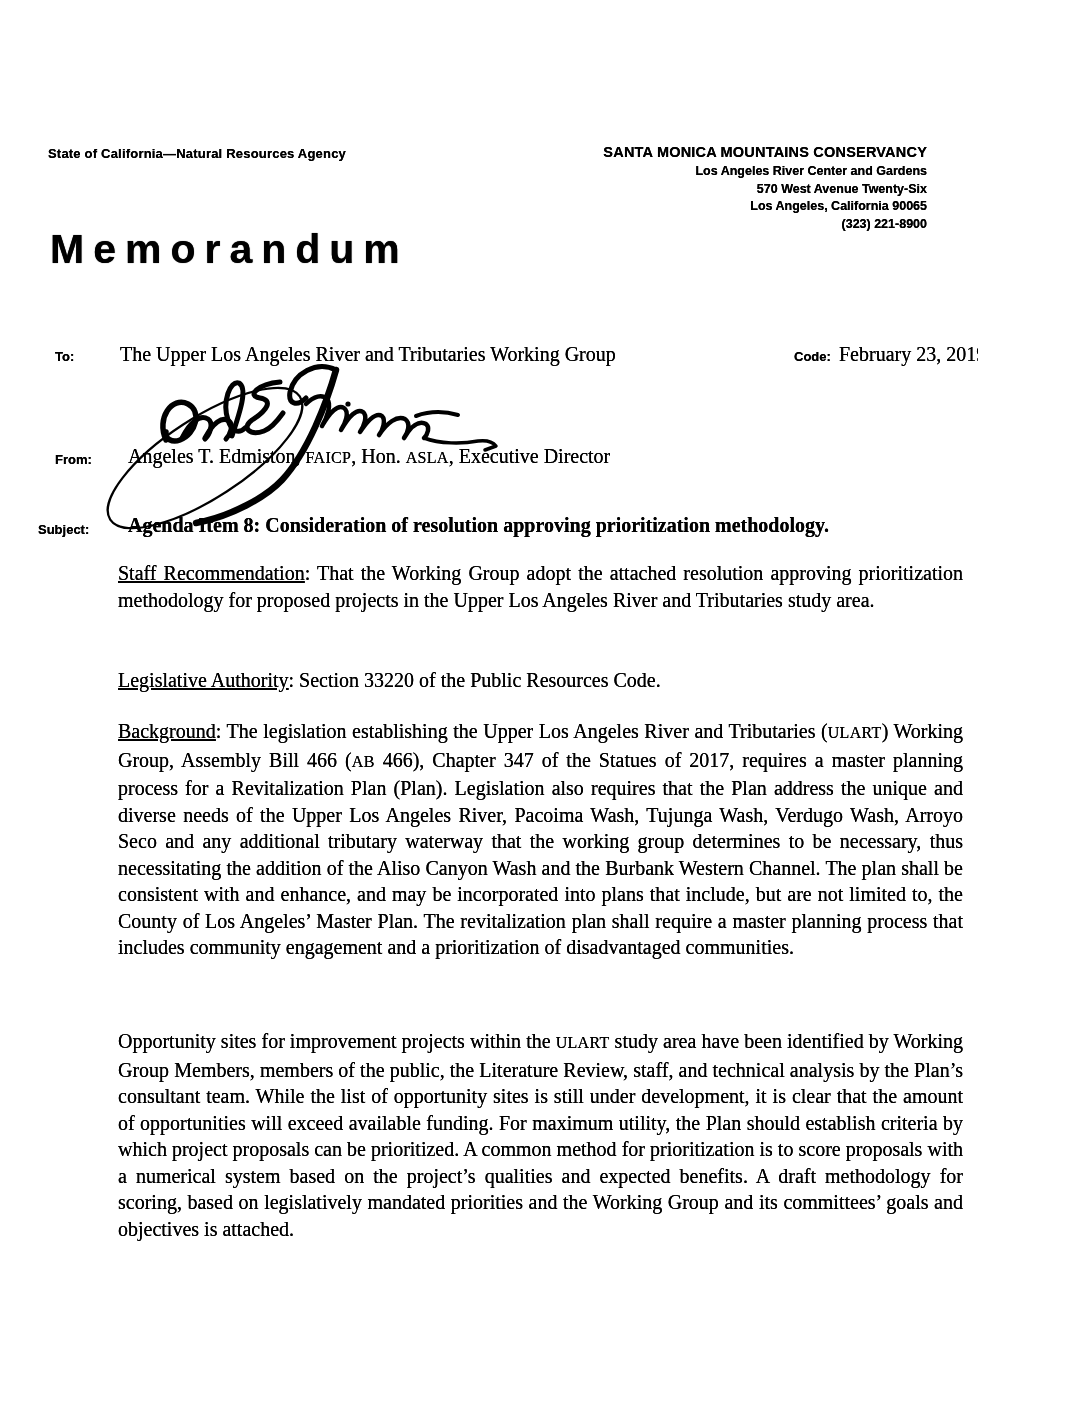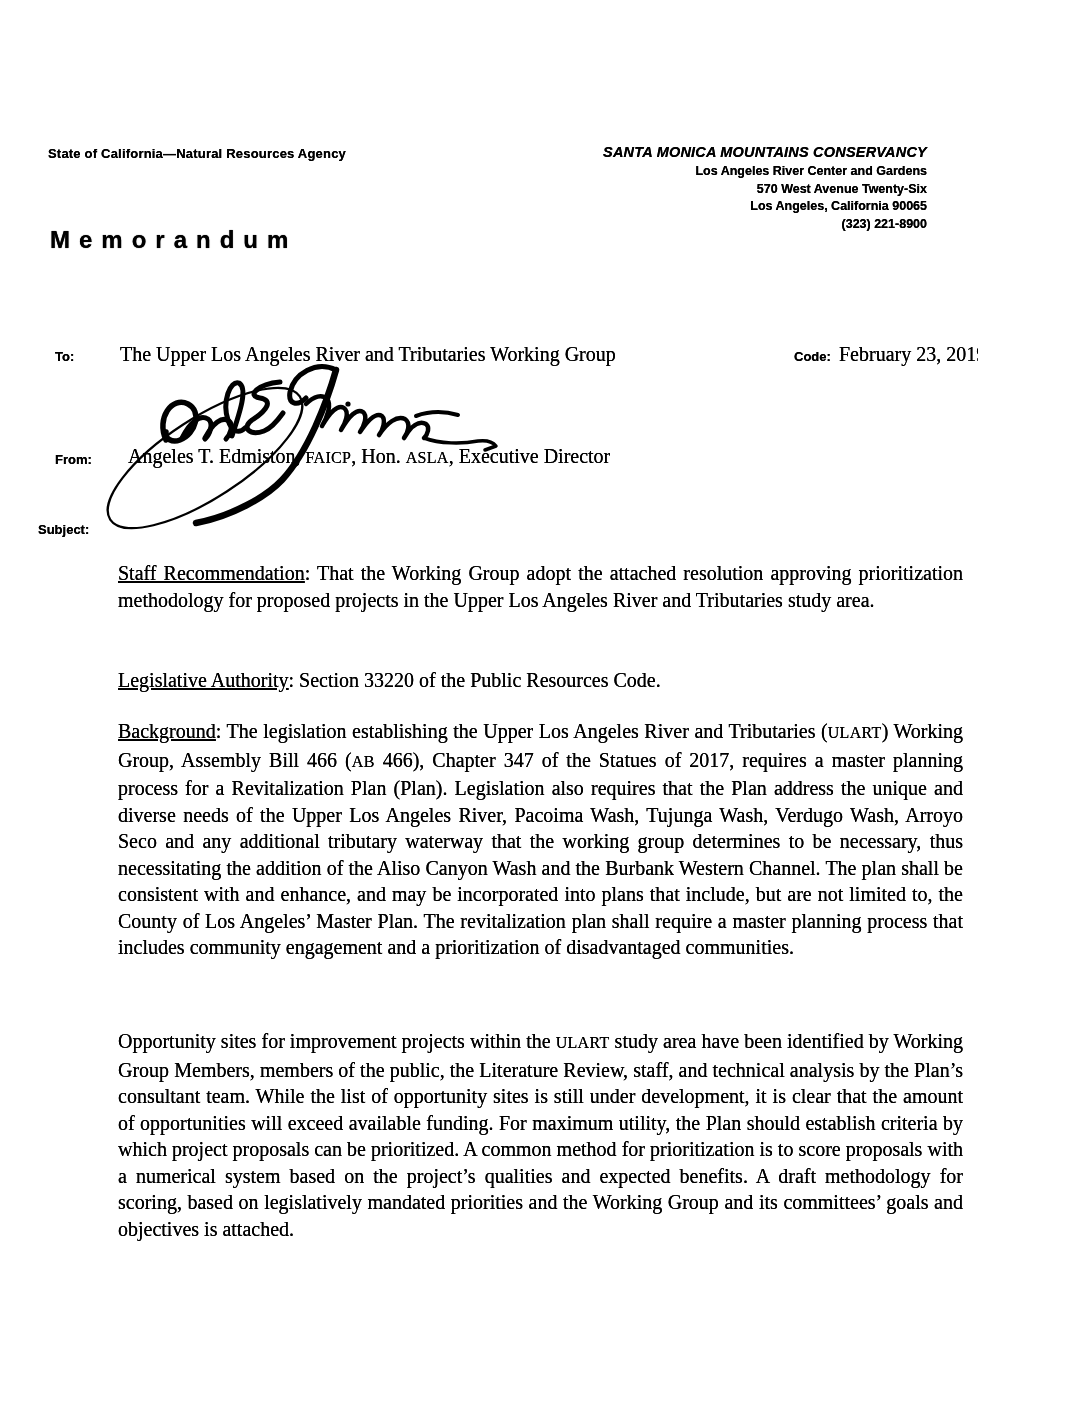--- a/index.html
+++ b/index.html
@@ -17,26 +17,26 @@
     font-weight:bold;font-size:13px;letter-spacing:0.2px;
     text-shadow:0 0 0.5px #000;
   }
   .lh-right{
     position:absolute;top:144px;right:51px;
     text-align:right;
     font-family:"Liberation Sans", sans-serif;
     font-weight:bold;
     text-shadow:0 0 0.5px #000;
   }
-  .lh-org{font-size:14.5px;letter-spacing:0.2px;margin-bottom:3px;font-style:italic;}
+  .lh-org{font-size:14.5px;letter-spacing:0.2px;margin-bottom:3px;}
   .lh-addr{font-size:12.5px;line-height:17.5px;}
   .memo-title{
     position:absolute;left:50px;top:226px;
     font-family:"Liberation Sans", sans-serif;
-    font-weight:bold;font-size:24px;letter-spacing:9px;
+    font-weight:bold;font-size:41px;letter-spacing:9px;
     text-shadow:0 0 0.8px #000;
   }
   
   .fld-label{
     position:absolute;
     font-family:"Liberation Sans", sans-serif;
     font-weight:bold;font-size:13px;
     text-shadow:0 0 0.5px #000;
   }
   .serif-line{
@@ -108,19 +108,20 @@
       <path d="M 152 76 C 160 52 168 28 159 23 C 150 20 142 42 148 60 C 151 70 158 75 165 68" stroke-width="5"></path>
       <path d="M 200 22 C 178 24 166 36 180 38 C 193 40 188 50 172 60 C 161 68 170 76 184 71 C 192 68 198 60 203 53" stroke-width="5"></path>
       <path d="M 226 44 C 234 36 242 34 247 39 C 252 44 247 58 242 66 C 250 52 258 44 264 48 C 270 52 265 64 261 70 C 269 56 277 48 283 52 C 288 56 284 66 280 72 C 288 60 296 52 302 56 C 306 60 303 70 299 75 C 307 63 317 55 325 59 C 331 63 328 73 324 78 C 331 66 339 60 346 64 C 350 67 348 74 344 78" stroke-width="4.5"></path>
       <circle cx="268" cy="44" r="2.6" fill="#000" stroke="none"></circle>
       <path d="M 336 56 C 350 51 364 51 378 55" stroke-width="4"></path>
       <path d="M 344 78 C 360 84 382 84 398 81 C 406 80 412 81 416 86 L 405 90" stroke-width="3.5"></path>
     </g>
   </svg>
 
   <div class="fld-label subject-label">Subject:</div>
+  <div class="serif-line subject-value">Agenda Item 8: Consideration of resolution approving prioritization methodology.</div>
 
   <div class="para p1"><span class="seg-underline">Staff Recommendation</span><span>: That the Working Group adopt the attached resolution approving prioritization methodology for proposed projects in the Upper Los Angeles River and Tributaries study area.</span></div>
   <div class="para p2"><span class="seg-underline">Legislative Authority</span><span>: Section 33220 of the Public Resources Code.</span></div>
   <div class="para p3"><span class="seg-underline">Background</span><span>: The legislation establishing the Upper Los Angeles River and Tributaries (</span><span class="seg-smallcaps">ULART</span><span>) Working Group, Assembly Bill 466 (</span><span class="seg-smallcaps">AB</span><span> 466), Chapter 347 of the Statues of 2017, requires a master planning process for a Revitalization Plan (Plan). Legislation also requires that the Plan address the unique and diverse needs of the Upper Los Angeles River, Pacoima Wash, Tujunga Wash, Verdugo Wash, Arroyo Seco and any additional tributary waterway that the working group determines to be necessary, thus necessitating the addition of the Aliso Canyon Wash and the Burbank Western Channel. The plan shall be consistent with and enhance, and may be incorporated into plans that include, but are not limited to, the County of Los Angeles’ Master Plan. The revitalization plan shall require a master planning process that includes community engagement and a prioritization of disadvantaged communities.</span></div>
   <div class="para p4"><span>Opportunity sites for improvement projects within the </span><span class="seg-smallcaps">ULART</span><span> study area have been identified by Working Group Members, members of the public, the Literature Review, staff, and technical analysis by the Plan’s consultant team. While the list of opportunity sites is still under development, it is clear that the amount of opportunities will exceed available funding. For maximum utility, the Plan should establish criteria by which project proposals can be prioritized. A common method for prioritization is to score proposals with a numerical system based on the project’s qualities and expected benefits. A draft methodology for scoring, based on legislatively mandated priorities and the Working Group and its committees’ goals and objectives is attached.</span></div>
 
 </div>
 
 </body></html>

